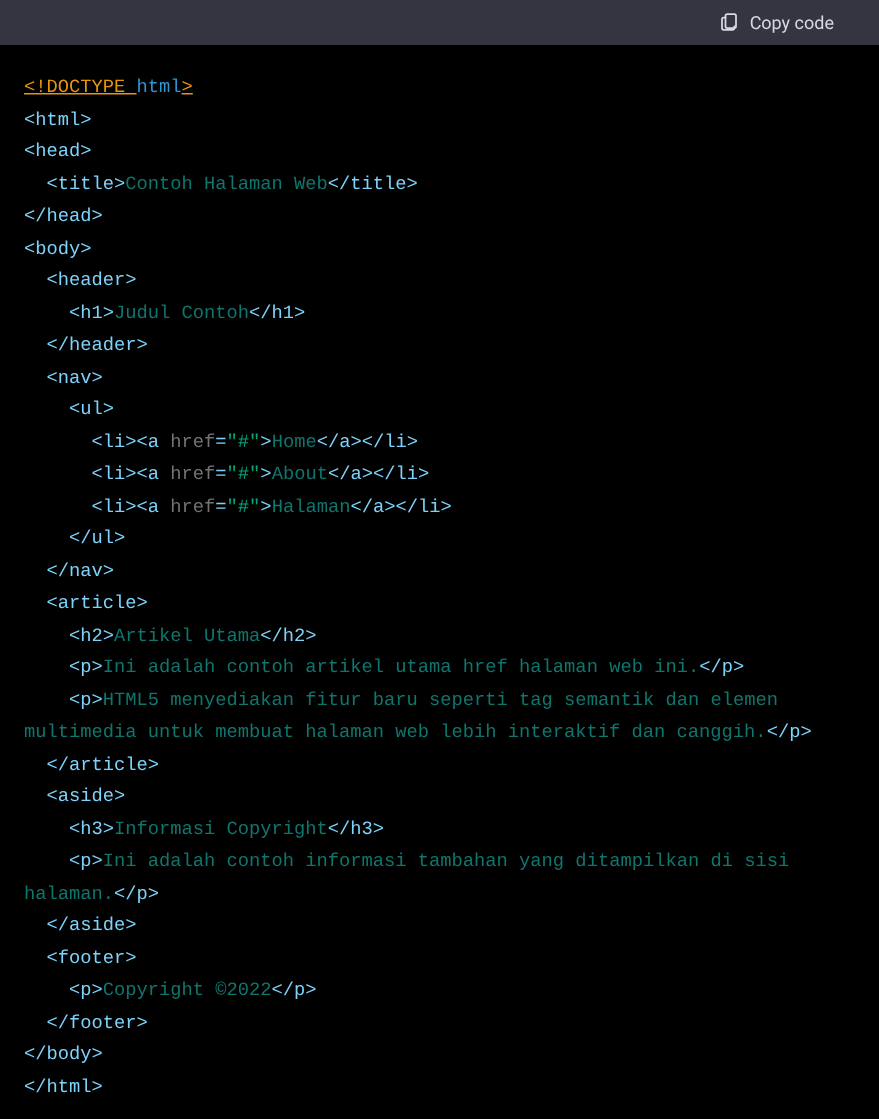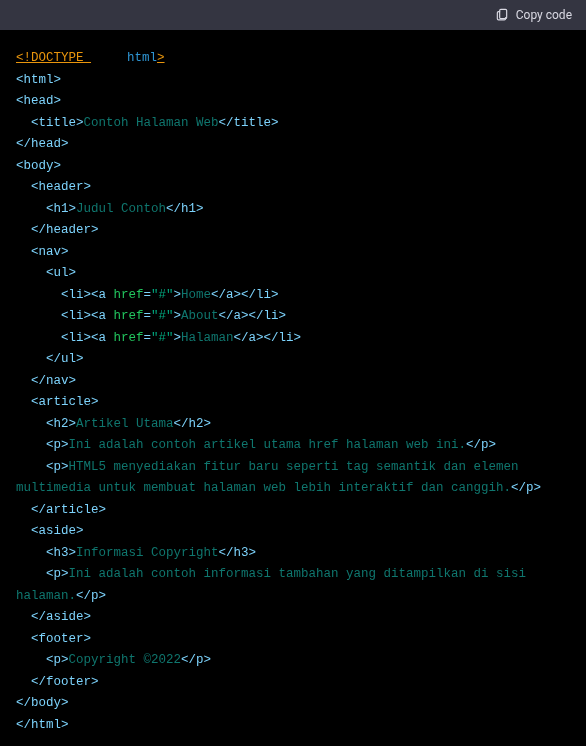--- a/index.html
+++ b/index.html
@@ -12,43 +12,43 @@
     line-height: 21.5px;
     color: #ffffff;
     overflow: hidden;
   }
   .header-bar {
     height: 30px;
     background: #343541;
     display: flex;
     justify-content: flex-end;
     align-items: center;
-    padding-right: 14px;
+    padding-right: 30px;
   }
   .copy-btn {
     display: flex;
     align-items: center;
     gap: 7px;
     background: transparent;
     border: none;
     color: #d9d9e3;
     font-family: -apple-system, BlinkMacSystemFont, "Segoe UI", Roboto, sans-serif;
     font-size: 12px;
     cursor: pointer;
   }
   .copy-btn svg { width: 14px; height: 14px; stroke: #d9d9e3; }
   .code-area {
     padding: 18px 16px 18px 16px;
     white-space: pre-wrap;
     word-wrap: break-word;
   }
   .tag { color: #7dd3fc; }
   .kw-yellow { color: #e9950c; text-decoration: underline; }
-  .kw-blue { color: #2e95d3; margin-left: 36px; }
-  .attr-red { color: #22c55e; }
+  .kw-blue { color: #2e95d3; }
+  .attr-red { color: #737373; }
   .val-green { color: #00a67d; }
   .txt { color: #0f766e; }
 </style>
 </head>
 <body>
 
 <div class="header-bar">
   <button class="copy-btn">
     <span>
       <svg viewBox="0 0 24 24" fill="none" stroke-width="2" stroke-linecap="round" stroke-linejoin="round">

